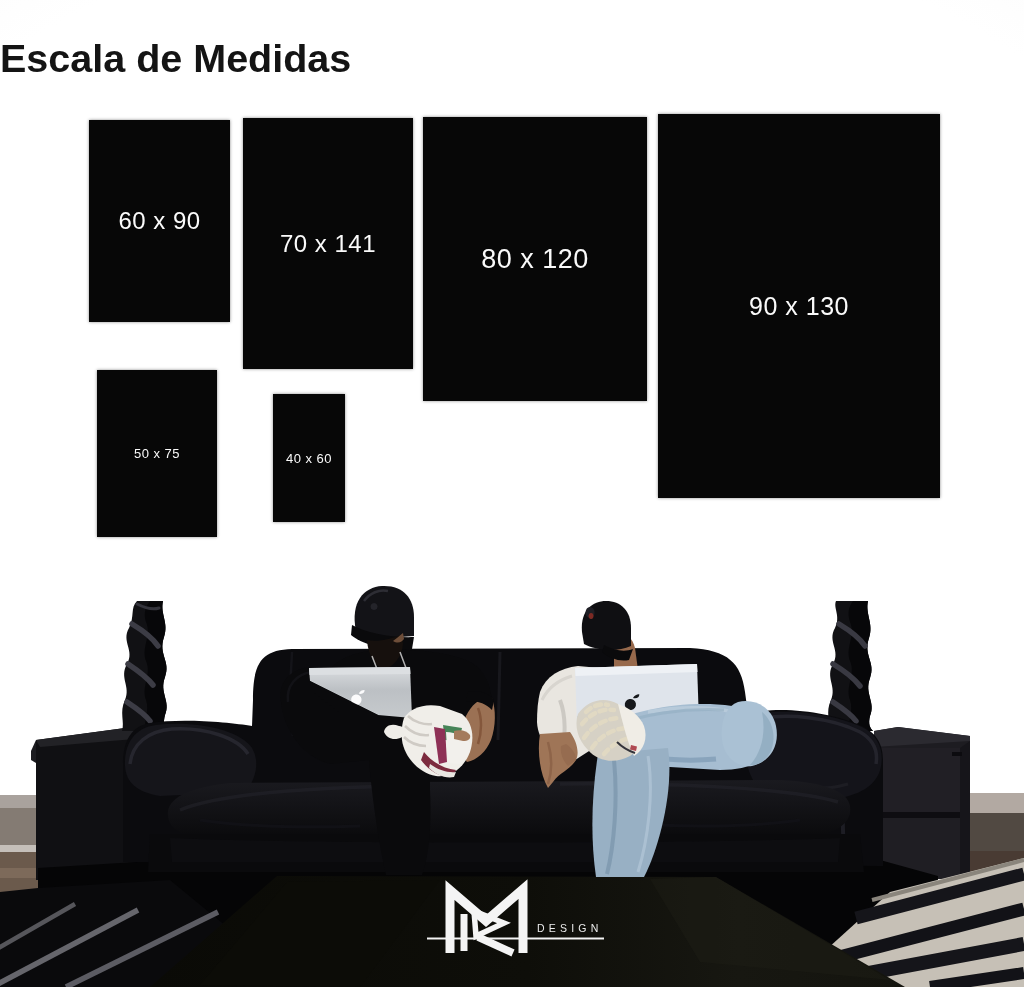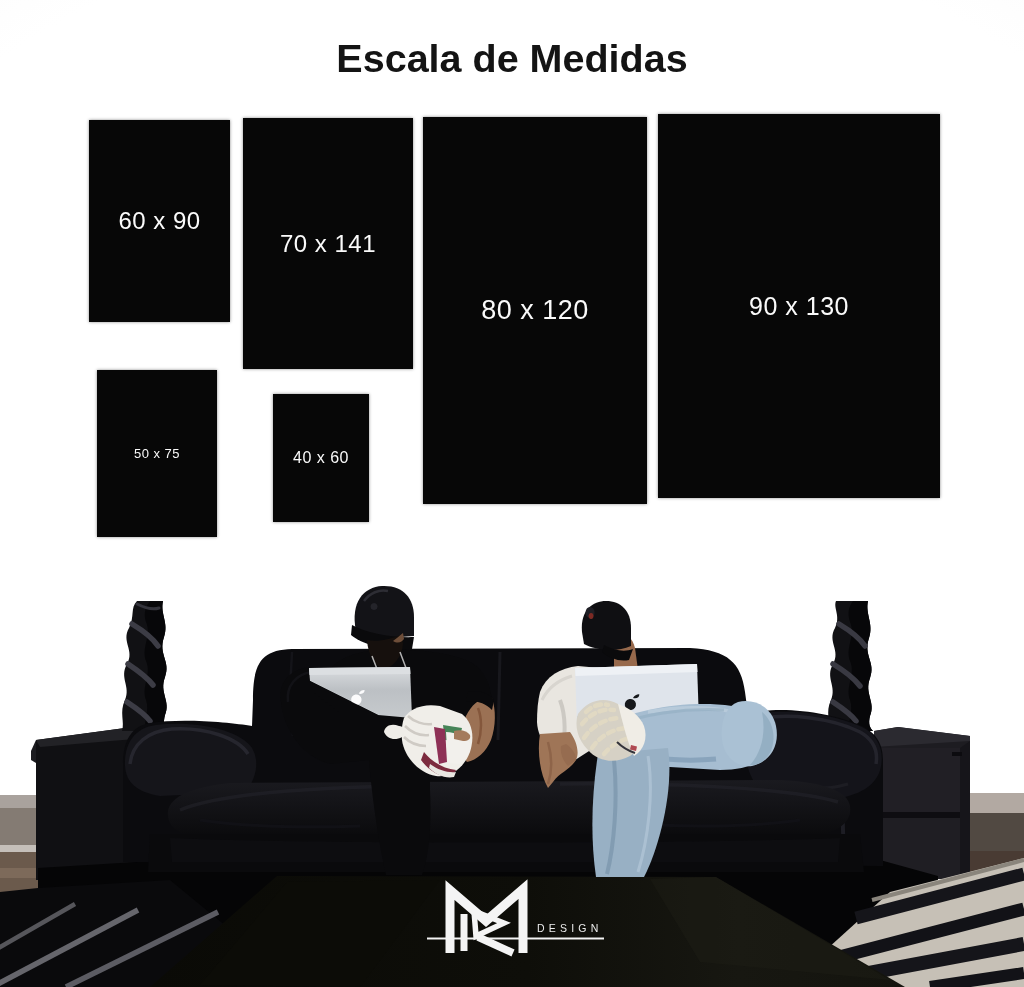--- a/index.html
+++ b/index.html
@@ -2,39 +2,39 @@
 <html><head>
 <meta charset="utf-8">
 <style>
   html,body{margin:0;padding:0}
   body{width:1024px;height:987px;position:relative;overflow:hidden;
        background:radial-gradient(ellipse 120% 90% at 50% 45%, #ffffff 60%, #f3f3f3 100%);
        font-family:"Liberation Sans",sans-serif}
   .card{position:absolute;background:#070707;color:#fafafa;display:flex;
         align-items:center;justify-content:center;box-shadow:0 0 3px rgba(0,0,0,.45);
         letter-spacing:.5px}
-  .title{position:absolute;top:36px;left:0;width:1024px;text-align:center;
+  .title{position:absolute;top:36px;left:0;width:1024px;
          font-size:39.5px;font-weight:bold;color:#141414;letter-spacing:0px}
 </style>
 </head>
 <body>
 
 <div class="title">Escala de Medidas</div>
 
 <div class="card" style="left:89px;top:120px;width:141px;height:202px;font-size:24px">60 x 90</div>
 
 <div class="card" style="left:243px;top:118px;width:170px;height:251px;font-size:24px">70 x 141</div>
 
-<div class="card" style="left:423px;top:117px;width:224px;height:387px;font-size:27px">80 x 120</div>
+<div class="card" style="left:423px;top:117px;width:224px;height:284px;font-size:27px">80 x 120</div>
 
 <div class="card" style="left:658px;top:114px;width:282px;height:384px;font-size:25px">90 x 130</div>
 
 <div class="card" style="left:97px;top:370px;width:120px;height:167px;font-size:13px">50 x 75</div>
 
-<div class="card" style="left:273px;top:394px;width:96px;height:128px;font-size:16px">40 x 60</div>
+<div class="card" style="left:273px;top:394px;width:72px;height:128px;font-size:13px">40 x 60</div>
 
 <svg width="1024" height="447" viewBox="0 540 1024 447" style="position:absolute;left:0;top:540px">
 <defs>
   <linearGradient id="ctG" x1="0" y1="0" x2="1" y2="0">
     <stop offset="0" stop-color="#0a0a06"></stop>
         <stop offset="0.5" stop-color="#0e0e09"></stop>
         <stop offset="0.78" stop-color="#171711"></stop>
         <stop offset="1" stop-color="#14140e"></stop>
   </linearGradient>
   <linearGradient id="seatG" x1="0" y1="0" x2="0" y2="1">

